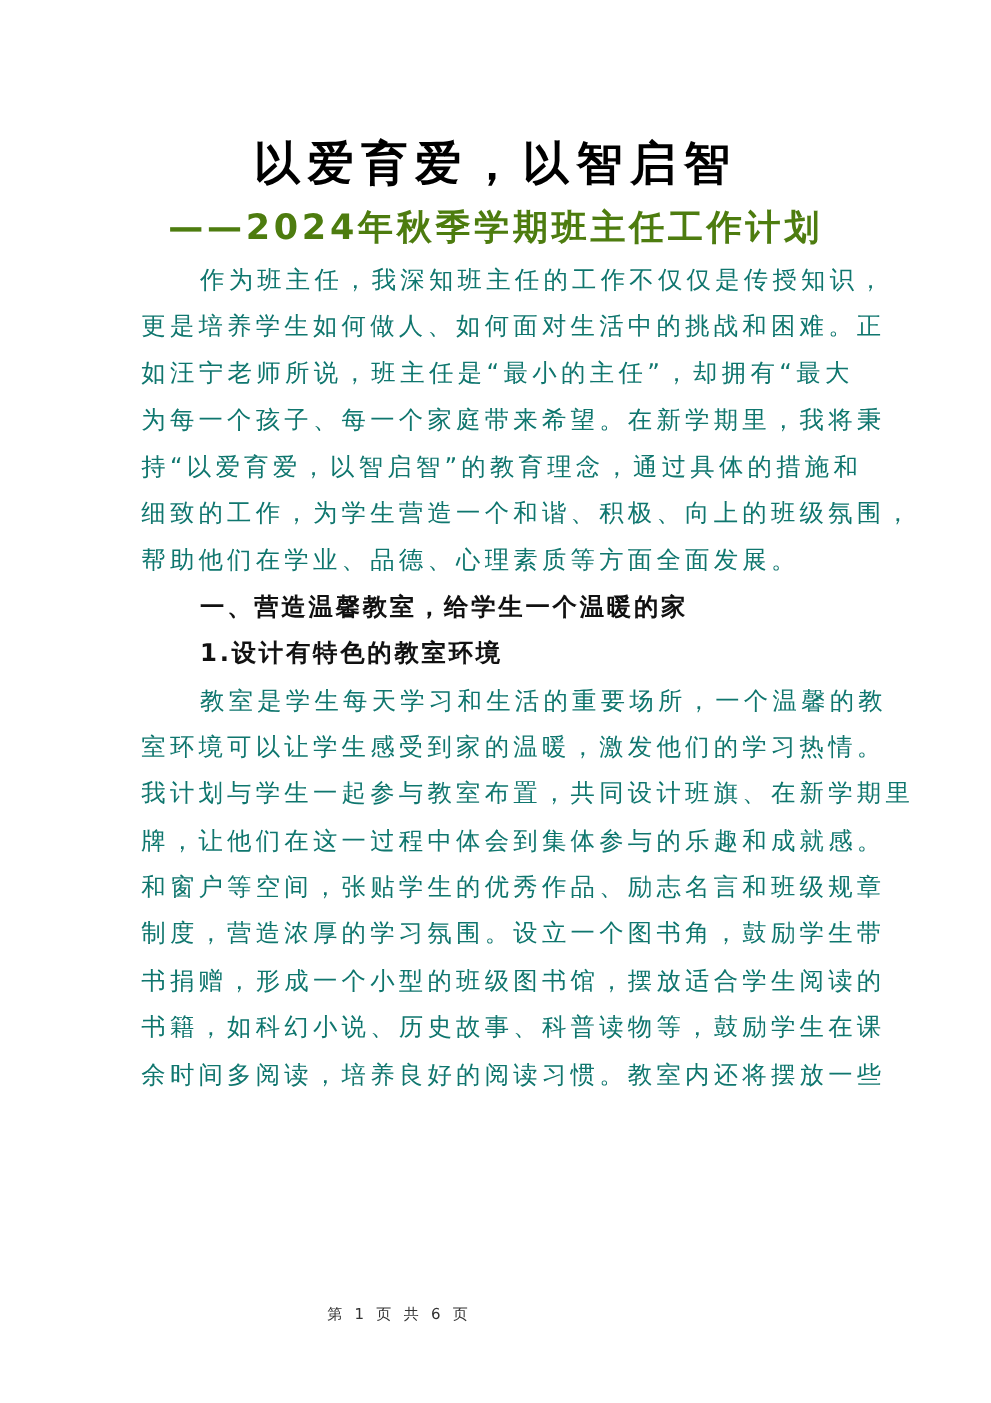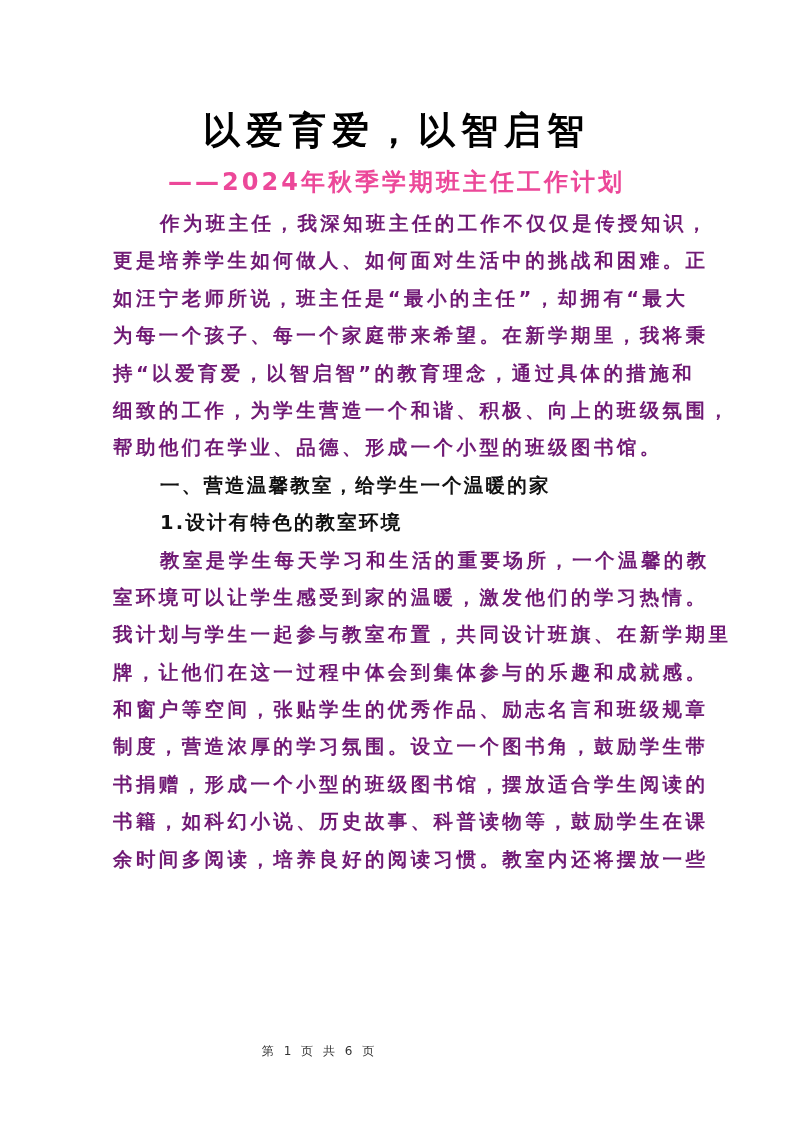--- a/index.html
+++ b/index.html
@@ -3,25 +3,25 @@
 <meta charset="utf-8">
 <style>
   html, body { margin: 0; padding: 0; background: #ffffff; }
   body { width: 793px; height: 1122px; position: relative; overflow: hidden;
          font-family: "DejaVu Serif", "Liberation Serif", serif; color: #111; }
   .page { position: absolute; left: 0; top: 0; width: 793px; height: 1122px; background: #fff; }
   .title { position: absolute; left: 0; width: 793px; top: 106px; text-align: center;
            font-size: 37px; font-weight: bold; letter-spacing: 6px; line-height: 48px; color: #000;
            font-family: "DejaVu Serif", serif; }
   .subtitle { position: absolute; left: 0; width: 793px; top: 162px; text-align: center;
-              font-size: 24px; font-weight: bold; letter-spacing: 3px; line-height: 40px; color: #ec4899;
+              font-size: 28px; font-weight: bold; letter-spacing: 3px; line-height: 40px; color: #4d7c0f;
               font-family: "DejaVu Sans", sans-serif; }
   .body { position: absolute; left: 113px; width: 570px; top: 205px; }
   .line { height: 37.4px; line-height: 37.4px; font-size: 19.5px; white-space: nowrap;
-          letter-spacing: 3.4px; color: #701a75; font-family: "DejaVu Sans", sans-serif; font-weight: 700;
+          letter-spacing: 3.4px; color: #0f766e; font-family: "DejaVu Sans", sans-serif; font-weight: 400;
           text-align: justify; text-align-last: justify; }
   .line.indent { padding-left: 47px; }
   .line.last { text-align-last: left; }
   .line.heading { font-weight: bold; color: #111; text-align-last: left; letter-spacing: 2.2px; }
   .footer { position: absolute; left: 0; width: 639px; top: 1043px; text-align: center;
             font-size: 12px; letter-spacing: 3px; color: #333; font-family: "DejaVu Sans", sans-serif; }
 </style>
 </head>
 <body>
 
@@ -29,21 +29,21 @@
   <div class="title">以爱育爱，以智启智</div>
   <div class="subtitle">——2024年秋季学期班主任工作计划</div>
 
   <div class="body">
     <div class="line indent">作为班主任，我深知班主任的工作不仅仅是传授知识，</div>
     <div class="line">更是培养学生如何做人、如何面对生活中的挑战和困难。正</div>
     <div class="line">如汪宁老师所说，班主任是“最小的主任”，却拥有“最大</div>
     <div class="line">为每一个孩子、每一个家庭带来希望。在新学期里，我将秉</div>
     <div class="line">持“以爱育爱，以智启智”的教育理念，通过具体的措施和</div>
     <div class="line">细致的工作，为学生营造一个和谐、积极、向上的班级氛围，</div>
-    <div class="line last">帮助他们在学业、品德、形成一个小型的班级图书馆。</div>
+    <div class="line last">帮助他们在学业、品德、心理素质等方面全面发展。</div>
     <div class="line heading indent">一、营造温馨教室，给学生一个温暖的家</div>
     <div class="line heading indent">1.设计有特色的教室环境</div>
     <div class="line indent">教室是学生每天学习和生活的重要场所，一个温馨的教</div>
     <div class="line">室环境可以让学生感受到家的温暖，激发他们的学习热情。</div>
     <div class="line">我计划与学生一起参与教室布置，共同设计班旗、在新学期里</div>
     <div class="line">牌，让他们在这一过程中体会到集体参与的乐趣和成就感。</div>
     <div class="line">和窗户等空间，张贴学生的优秀作品、励志名言和班级规章</div>
     <div class="line">制度，营造浓厚的学习氛围。设立一个图书角，鼓励学生带</div>
     <div class="line">书捐赠，形成一个小型的班级图书馆，摆放适合学生阅读的</div>
     <div class="line">书籍，如科幻小说、历史故事、科普读物等，鼓励学生在课</div>

